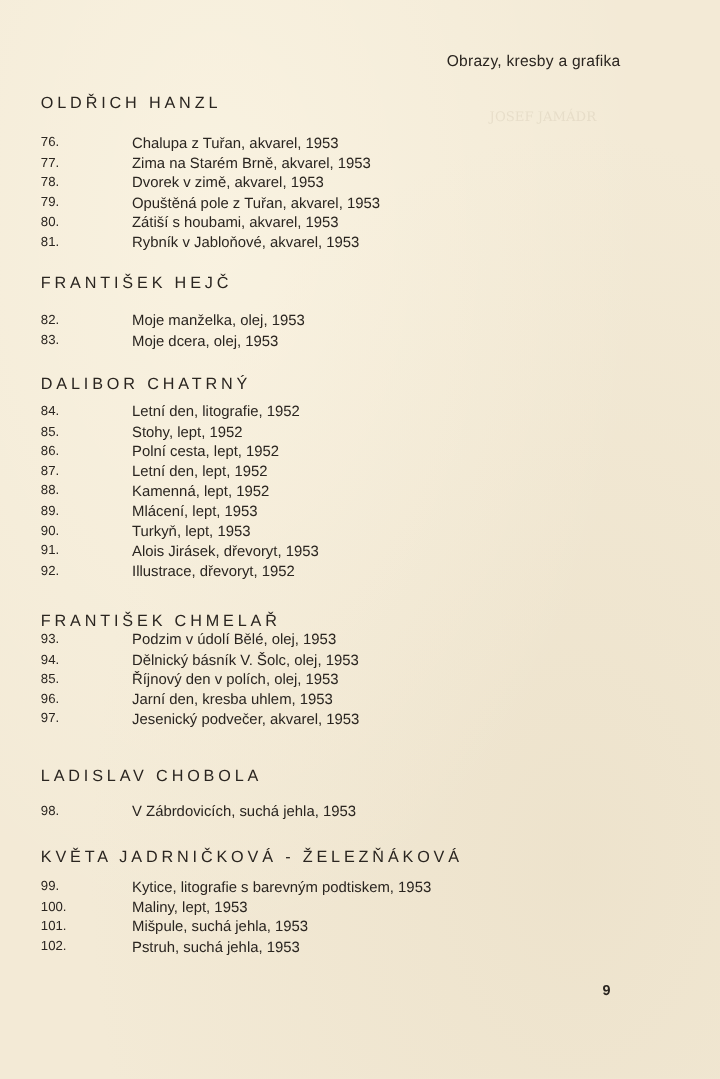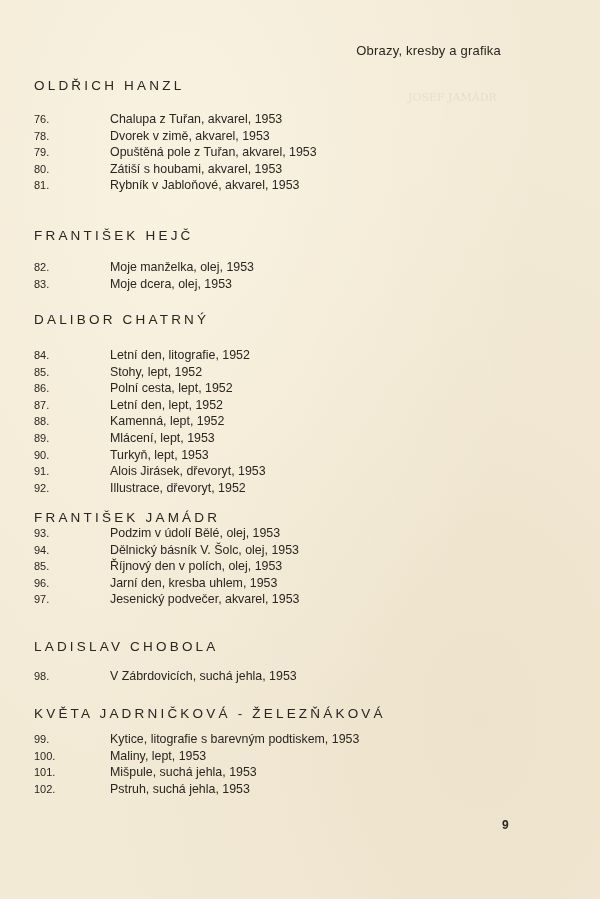--- a/index.html
+++ b/index.html
@@ -19,21 +19,21 @@
       position: absolute;
       inset: 0;
       background:
         radial-gradient(ellipse at 30% 20%, rgba(255,250,235,0.5), rgba(0,0,0,0) 60%),
         radial-gradient(ellipse at 80% 80%, rgba(220,205,175,0.25), rgba(0,0,0,0) 60%),
         #f3ead6;
     }
     .running-head {
       position: absolute;
       top: 43px;
-      right: 99px;
+      right: 83px;
       font-family: "Liberation Sans", sans-serif;
       font-size: 13px;
       letter-spacing: 0.2px;
     }
     .section {
       position: absolute;
       left: 34px;
       right: 36px;
     }
     .author {
@@ -92,20 +92,24 @@
   <div class="running-head">Obrazy, kresby a grafika</div>
 
   <section class="section" style="top:78px">
     <h2 class="author">OLDŘICH HANZL</h2>
     <ul class="entries" style="margin-top:18px">
       <li class="entry">
           <span class="num">76.</span>
           <span>Chalupa z Tuřan, akvarel, 1953</span>
         </li>
       <li class="entry">
+          <span class="num">77.</span>
+          <span>Zima na Starém Brně, akvarel, 1953</span>
+        </li>
+      <li class="entry">
           <span class="num">78.</span>
           <span>Dvorek v zimě, akvarel, 1953</span>
         </li>
       <li class="entry">
           <span class="num">79.</span>
           <span>Opuštěná pole z Tuřan, akvarel, 1953</span>
         </li>
       <li class="entry">
           <span class="num">80.</span>
           <span>Zátiší s houbami, akvarel, 1953</span>
@@ -126,21 +130,21 @@
         </li>
       <li class="entry">
           <span class="num">83.</span>
           <span>Moje dcera, olej, 1953</span>
         </li>
     </ul>
   </section>
 
   <section class="section" style="top:312px">
     <h2 class="author">DALIBOR CHATRNÝ</h2>
-    <ul class="entries" style="margin-top:20px">
+    <ul class="entries" style="margin-top:8px">
       <li class="entry">
           <span class="num">84.</span>
           <span>Letní den, litografie, 1952</span>
         </li>
       <li class="entry">
           <span class="num">85.</span>
           <span>Stohy, lept, 1952</span>
         </li>
       <li class="entry">
           <span class="num">86.</span>
@@ -167,21 +171,21 @@
           <span>Alois Jirásek, dřevoryt, 1953</span>
         </li>
       <li class="entry">
           <span class="num">92.</span>
           <span>Illustrace, dřevoryt, 1952</span>
         </li>
     </ul>
   </section>
 
   <section class="section" style="top:510px">
-    <h2 class="author">FRANTIŠEK JAMÁDR</h2>
+    <h2 class="author">FRANTIŠEK CHMELAŘ</h2>
     <ul class="entries" style="margin-top:0">
       <li class="entry">
           <span class="num">93.</span>
           <span>Podzim v údolí Bělé, olej, 1953</span>
         </li>
       <li class="entry">
           <span class="num">94.</span>
           <span>Dělnický básník V. Šolc, olej, 1953</span>
         </li>
       <li class="entry">

